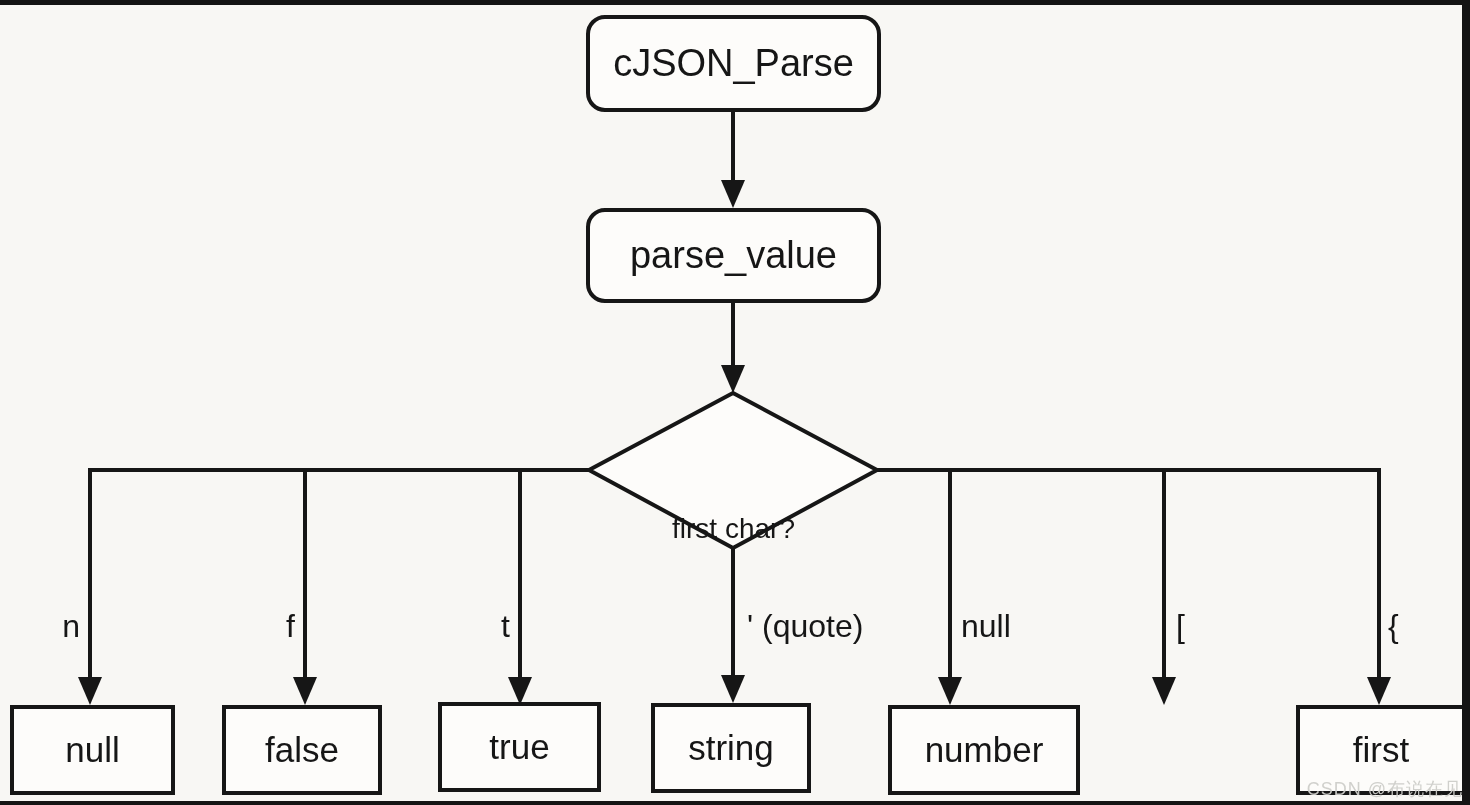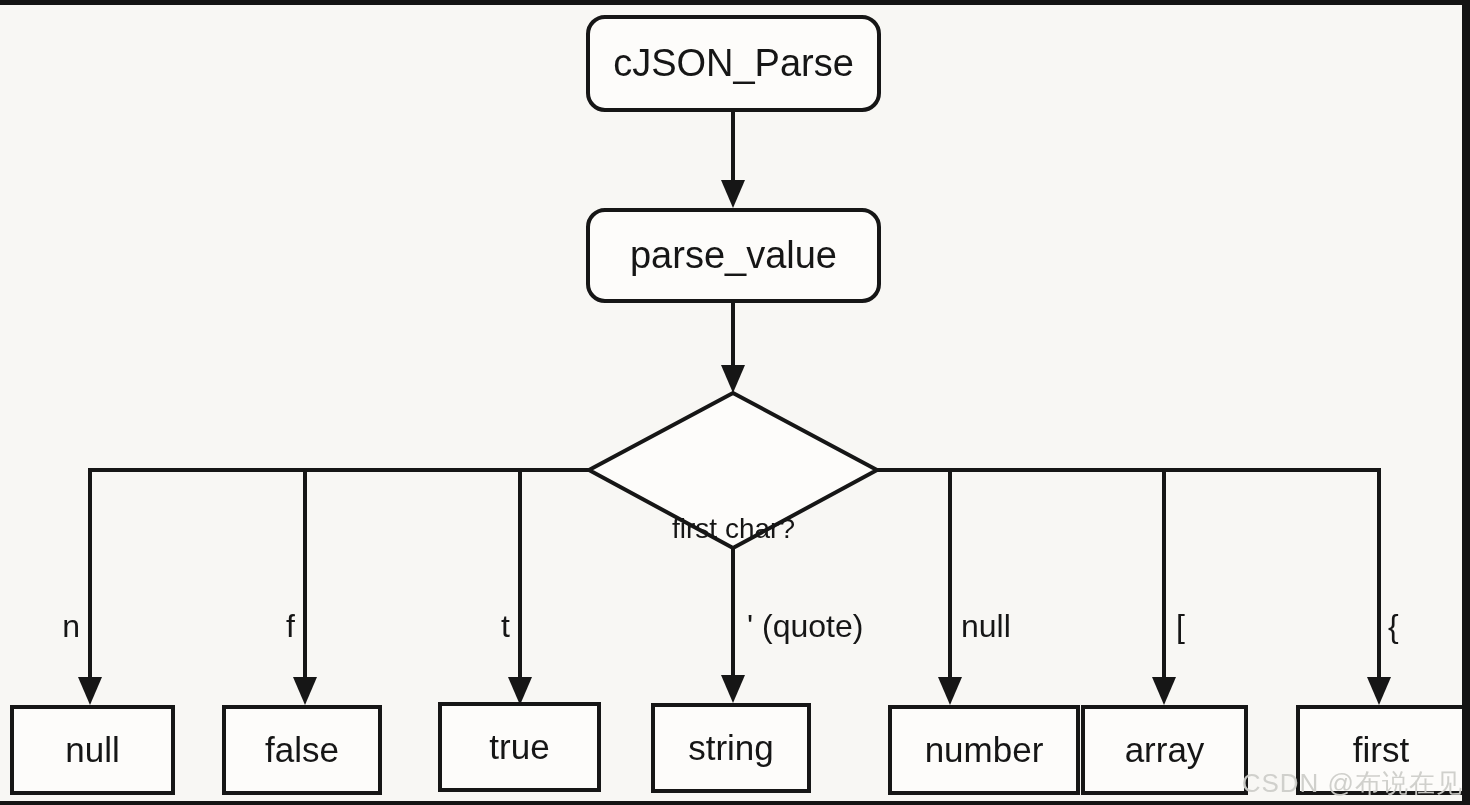--- a/index.html
+++ b/index.html
@@ -65,21 +65,21 @@
   .label-f      { left: 225px; }
   .label-t      { left: 440px; }
   .label-quote  { left: 747px; text-align: right; }
   .label-digit  { left: 961px; }
   .label-lbracket { left: 1176px; }
   .label-lbrace   { left: 1388px; }
 
   .watermark {
     position: absolute;
     right: 7px; bottom: 4px;
-    font-size: 26px;
+    font-size: 18px;
     letter-spacing: 1px;
     color: rgba(206, 205, 201, 0.95);
     z-index: 5;
     white-space: nowrap;
   }
 </style>
 </head>
 <body>
 
 <div class="canvas">
@@ -144,23 +144,20 @@
   </div>
   <div class="node result node-true">
     <span>true</span>
   </div>
   <div class="node result node-string">
     <span>string</span>
   </div>
   <div class="node result node-number">
     <span>number</span>
   </div>
-  <div class="node result node-array">
-    <span>array</span>
-  </div>
   <div class="node result node-object">
     <span>first</span>
   </div>
 
   <div class="watermark">CSDN @布说在见</div>
 
   <div class="bar top"></div>
   <div class="bar right"></div>
   <div class="bar bottom"></div>
 </div>

